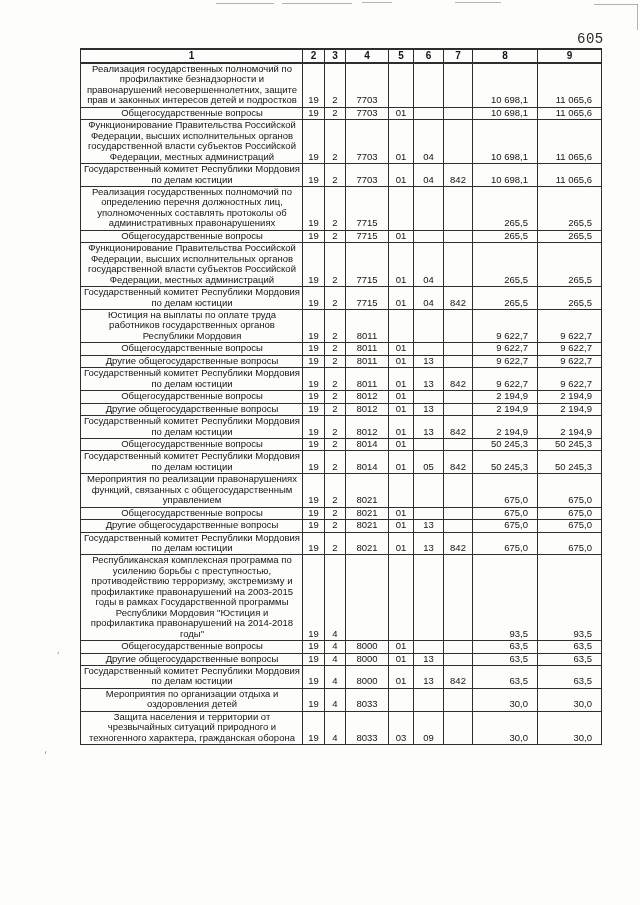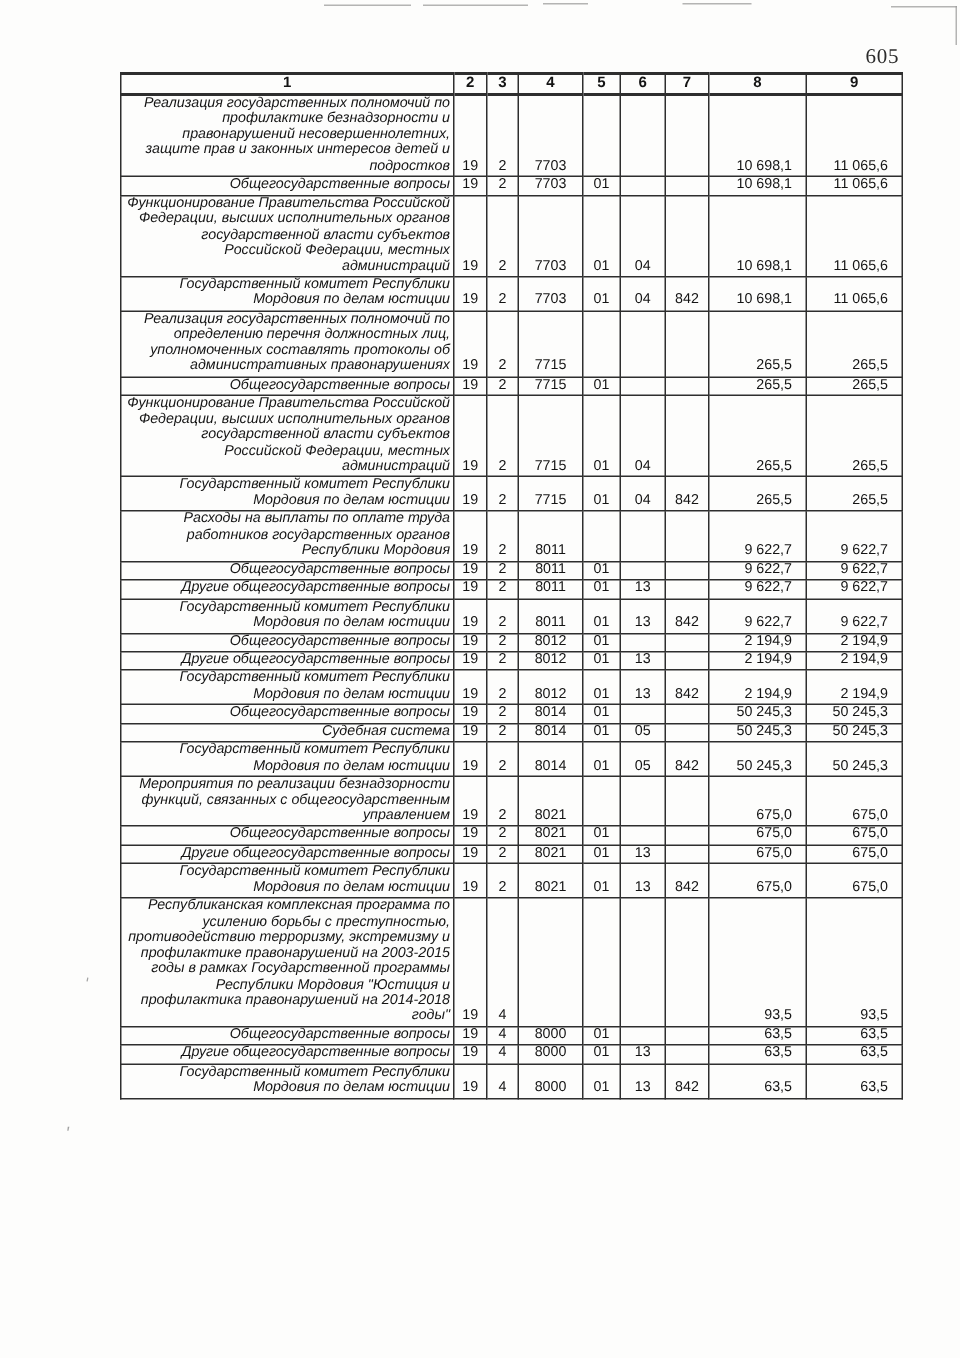--- a/index.html
+++ b/index.html
@@ -5,42 +5,42 @@
   html,body { margin:0; padding:0; }
   body {
     width:640px; height:905px; position:relative;
     background:#fdfdfc;
     font-family:"Liberation Sans", sans-serif;
     color:#161616;
     overflow:hidden;
   }
   .page-number {
     position:absolute; top:31px; left:577px;
-    font-family:Liberation Serif, serif;
+    font-family:Liberation Mono, monospace;
     font-size:14px; color:#2b2b2b; letter-spacing:0.5px;
   }
   table.budget {
     position:absolute; left:80px; top:48px;
     width:521px; table-layout:fixed;
     border-collapse:collapse;
     font-size:9.5px; line-height:10.45px;
     color:#141414;
   }
   table.budget th, table.budget td {
     border:1px solid #2e2e2e;
     overflow:hidden;
   }
   table.budget th {
     font-size:10px; font-weight:bold;
     padding:0; text-align:center;
     border-top:2px solid #2e2e2e;
     border-bottom:2px solid #2e2e2e;
     height:12px;
   }
-  td.desc { text-align:right; vertical-align:top; padding:0 2px 1px 3px;font-style:italic; }
+  td.desc { text-align:center; vertical-align:top; padding:0 2px 1px 3px; }
   td.num  { text-align:center; vertical-align:bottom; padding:0 0 1px 0; }
   td.amt  { text-align:right; vertical-align:bottom; padding:0 9px 1px 0; }
   
   .artifact { position:absolute; background:#9b9b9b; opacity:.75; }
   .artifact.v { width:1px; }
   .artifact.h { height:1px; }
   .pen-mark {
     position:absolute; color:#8a8a8a; font-size:11px;
     font-family:"DejaVu Serif", serif; opacity:.8;
   }
@@ -167,21 +167,21 @@
         <td class="num">19</td>
         <td class="num">2</td>
         <td class="num">7715</td>
         <td class="num">01</td>
         <td class="num">04</td>
         <td class="num">842</td>
         <td class="amt">265,5</td>
         <td class="amt">265,5</td>
       </tr>
       <tr>
-        <td class="desc">Расходы на выплаты по оплате труда работников государственных органов Республики Мордовия</td>
+        <td class="desc">Юстиция на выплаты по оплате труда работников государственных органов Республики Мордовия</td>
         <td class="num">19</td>
         <td class="num">2</td>
         <td class="num">8011</td>
         <td class="num"></td>
         <td class="num"></td>
         <td class="num"></td>
         <td class="amt">9 622,7</td>
         <td class="amt">9 622,7</td>
       </tr>
       <tr>
@@ -255,43 +255,32 @@
         <td class="num">19</td>
         <td class="num">2</td>
         <td class="num">8014</td>
         <td class="num">01</td>
         <td class="num"></td>
         <td class="num"></td>
         <td class="amt">50 245,3</td>
         <td class="amt">50 245,3</td>
       </tr>
       <tr>
-        <td class="desc">Судебная система</td>
+        <td class="desc">Государственный комитет Республики Мордовия по делам юстиции</td>
         <td class="num">19</td>
         <td class="num">2</td>
         <td class="num">8014</td>
         <td class="num">01</td>
         <td class="num">05</td>
-        <td class="num"></td>
+        <td class="num">842</td>
         <td class="amt">50 245,3</td>
         <td class="amt">50 245,3</td>
       </tr>
       <tr>
-        <td class="desc">Государственный комитет Республики Мордовия по делам юстиции</td>
-        <td class="num">19</td>
-        <td class="num">2</td>
-        <td class="num">8014</td>
-        <td class="num">01</td>
-        <td class="num">05</td>
-        <td class="num">842</td>
-        <td class="amt">50 245,3</td>
-        <td class="amt">50 245,3</td>
-      </tr>
-      <tr>
-        <td class="desc">Мероприятия по реализации безнадзорности функций, связанных с общегосударственным управлением</td>
+        <td class="desc">Мероприятия по реализации правонарушениях функций, связанных с общегосударственным управлением</td>
         <td class="num">19</td>
         <td class="num">2</td>
         <td class="num">8021</td>
         <td class="num"></td>
         <td class="num"></td>
         <td class="num"></td>
         <td class="amt">675,0</td>
         <td class="amt">675,0</td>
       </tr>
       <tr>
@@ -363,15 +352,37 @@
       <tr>
         <td class="desc">Государственный комитет Республики Мордовия по делам юстиции</td>
         <td class="num">19</td>
         <td class="num">4</td>
         <td class="num">8000</td>
         <td class="num">01</td>
         <td class="num">13</td>
         <td class="num">842</td>
         <td class="amt">63,5</td>
         <td class="amt">63,5</td>
+      </tr>
+      <tr>
+        <td class="desc">Мероприятия по организации отдыха и оздоровления детей</td>
+        <td class="num">19</td>
+        <td class="num">4</td>
+        <td class="num">8033</td>
+        <td class="num"></td>
+        <td class="num"></td>
+        <td class="num"></td>
+        <td class="amt">30,0</td>
+        <td class="amt">30,0</td>
+      </tr>
+      <tr>
+        <td class="desc">Защита населения и территории от чрезвычайных ситуаций природного и техногенного характера, гражданская оборона</td>
+        <td class="num">19</td>
+        <td class="num">4</td>
+        <td class="num">8033</td>
+        <td class="num">03</td>
+        <td class="num">09</td>
+        <td class="num"></td>
+        <td class="amt">30,0</td>
+        <td class="amt">30,0</td>
       </tr>
     </tbody>
 </table>
 
 </body></html>

